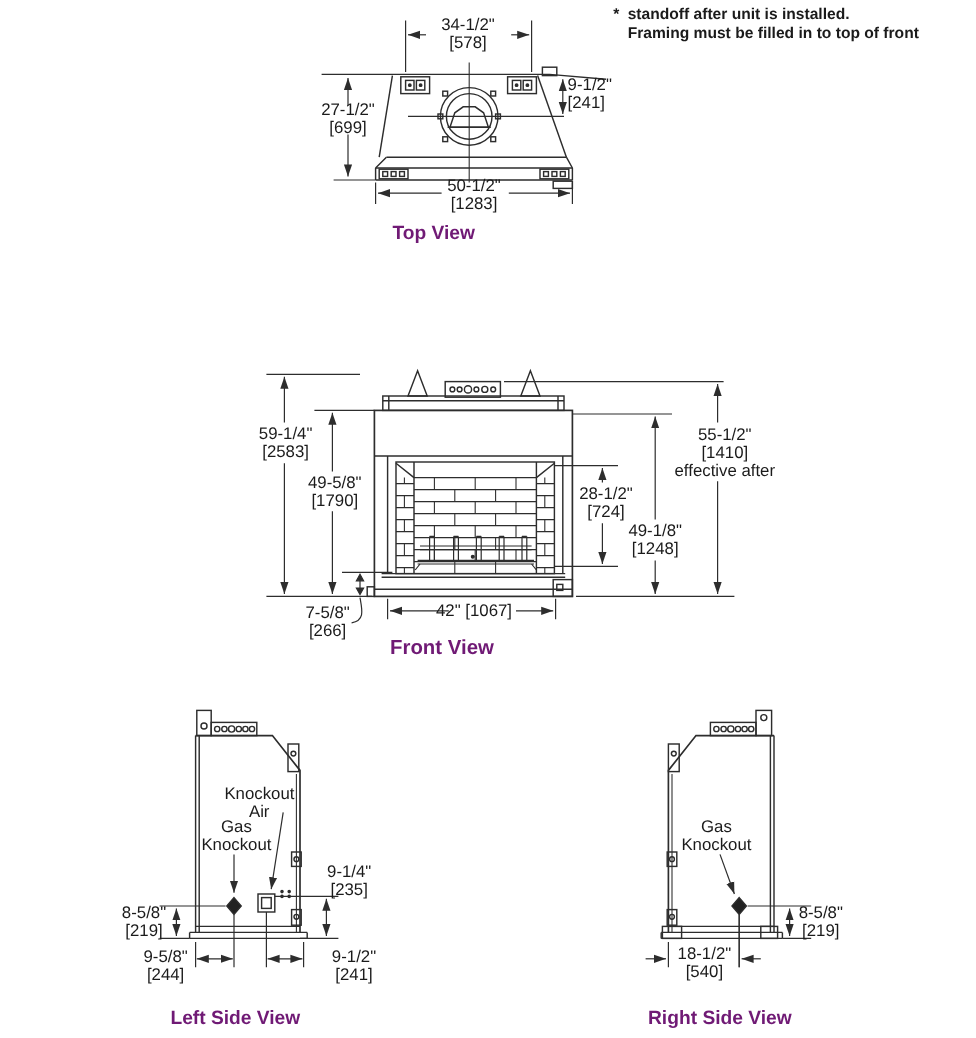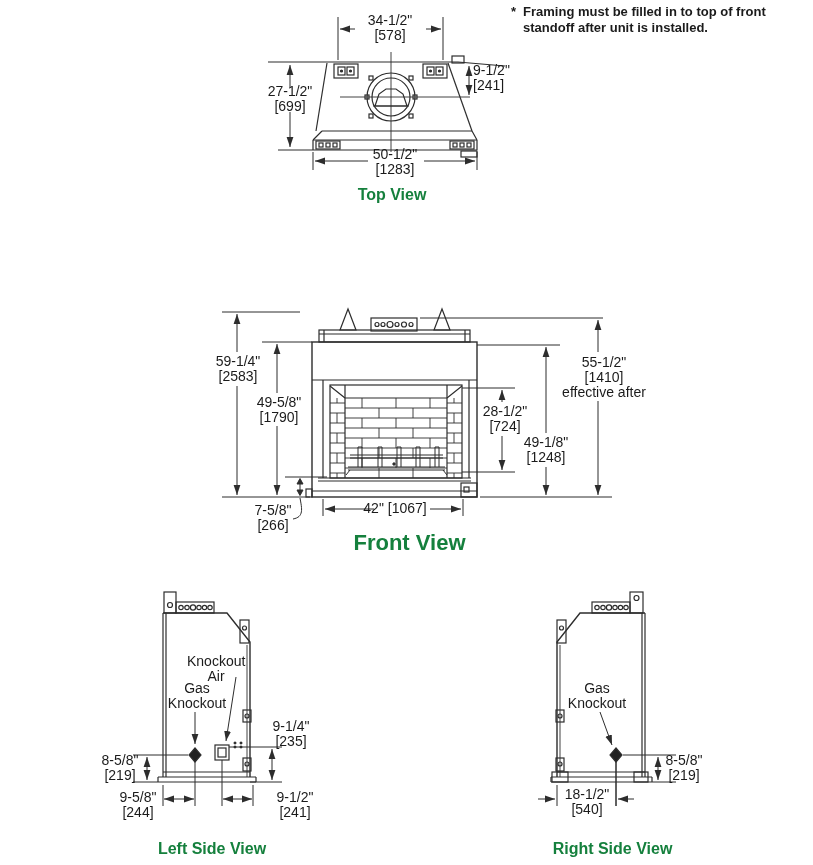--- a/index.html
+++ b/index.html
@@ -8,22 +8,22 @@
     font-family:"Liberation Sans", "DejaVu Sans", sans-serif;
     color:#1b1b1b; overflow:hidden;
   }
   #lineart { position:absolute; left:0; top:0; }
   .dim {
     position:absolute; font-size:14px; line-height:1.06; text-align:center;
     white-space:nowrap; color:#1b1b1b;
   }
   .dim > div { white-space:nowrap; }
   .vlabel {
-    position:absolute; font-weight:bold; font-size:16px; text-align:center;
-    white-space:nowrap; color:#15803d;
+    position:absolute; font-weight:bold; font-size:16px; 
+    white-space:nowrap; color:#701a75;
   }
   .note {
     position:absolute; left:511px; top:4px; width:300px; display:flex;
     gap:7px; font-weight:bold; font-size:13px; line-height:1.22; color:#1b1b1b;
   }
   .note .star { flex:0 0 auto; }
 </style>
 </head>
 <body>
 
@@ -292,22 +292,22 @@
       <path d="M557,785 V806 M616,762 V806"></path>
       <line x1="538" y1="799" x2="555" y2="799" marker-end="url(#ah)"></line>
       <line x1="634" y1="799" x2="618" y2="799" marker-end="url(#ah)"></line>
     </g>
   </g>
 </svg>
 
   <div class="note">
     <span class="star">*</span>
     <span>
+      <div>standoff after unit is installed.</div>
       <div>Framing must be filled in to top of front</div>
-      <div>standoff after unit is installed.</div>
     </span>
   </div>
 
   <div class="dim" style="left:350px;top:13px;width:80px">
     <div>34-1/2"</div>
     <div>[578]</div>
   </div>
   <div class="dim" style="left:473px;top:63px;width:44px;text-align:left">
     <div>9-1/2"</div>
     <div>[241]</div>
@@ -341,21 +341,21 @@
   </div>
   <div class="dim" style="left:479px;top:404px;width:52px">
     <div>28-1/2"</div>
     <div>[724]</div>
   </div>
   <div class="dim" style="left:248px;top:503px;width:50px">
     <div>7-5/8"</div>
     <div>[266]</div>
   </div>
   <div class="dim" style="left:358px;top:501px;width:74px">42" [1067]</div>
-  <div class="vlabel" style="left:342px;top:530px;width:135px;font-size:22px">Front View</div>
+  <div class="vlabel" style="left:325px;top:530px;width:135px;font-size:17px">Front View</div>
 
   <div class="dim" style="left:187px;top:654px;width:58px">
     <div>Knockout</div>
     <div>Air</div>
   </div>
   <div class="dim" style="left:165px;top:681px;width:64px">
     <div>Gas</div>
     <div>Knockout</div>
   </div>
   <div class="dim" style="left:98px;top:753px;width:44px">

